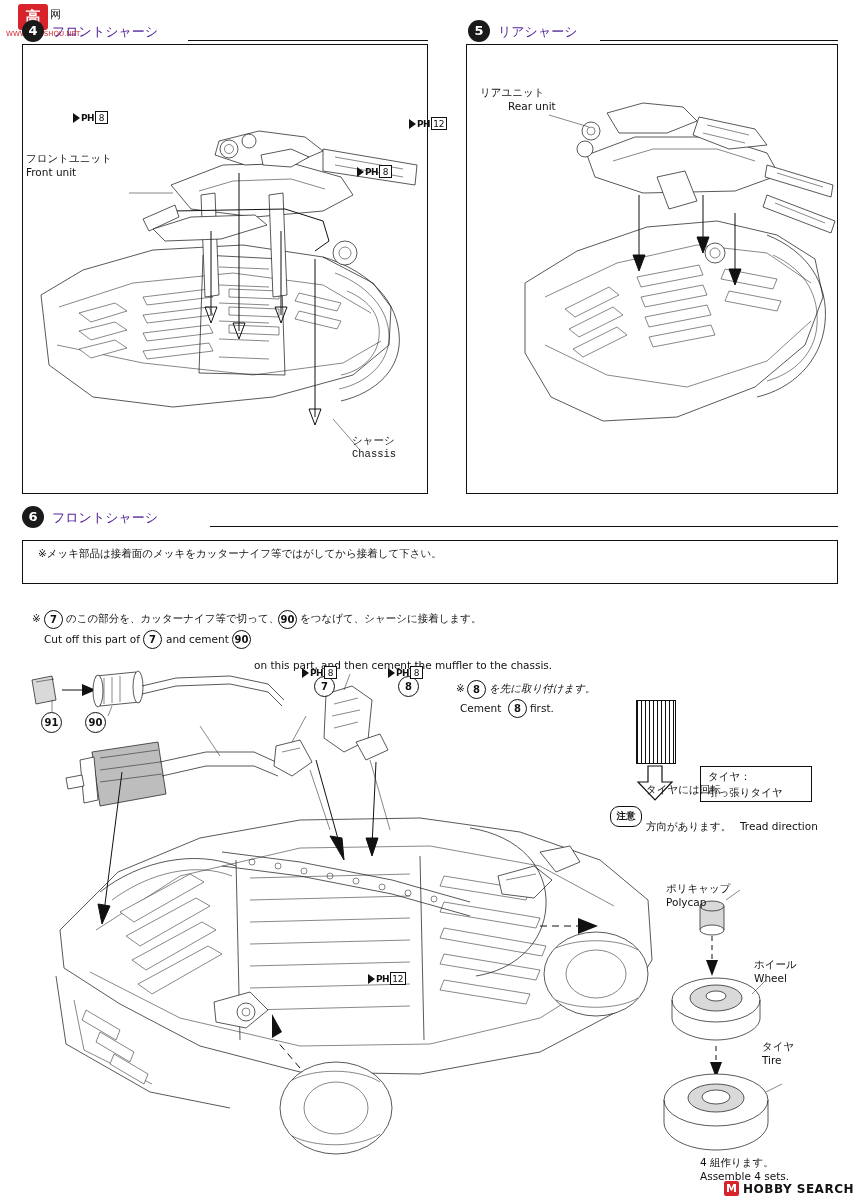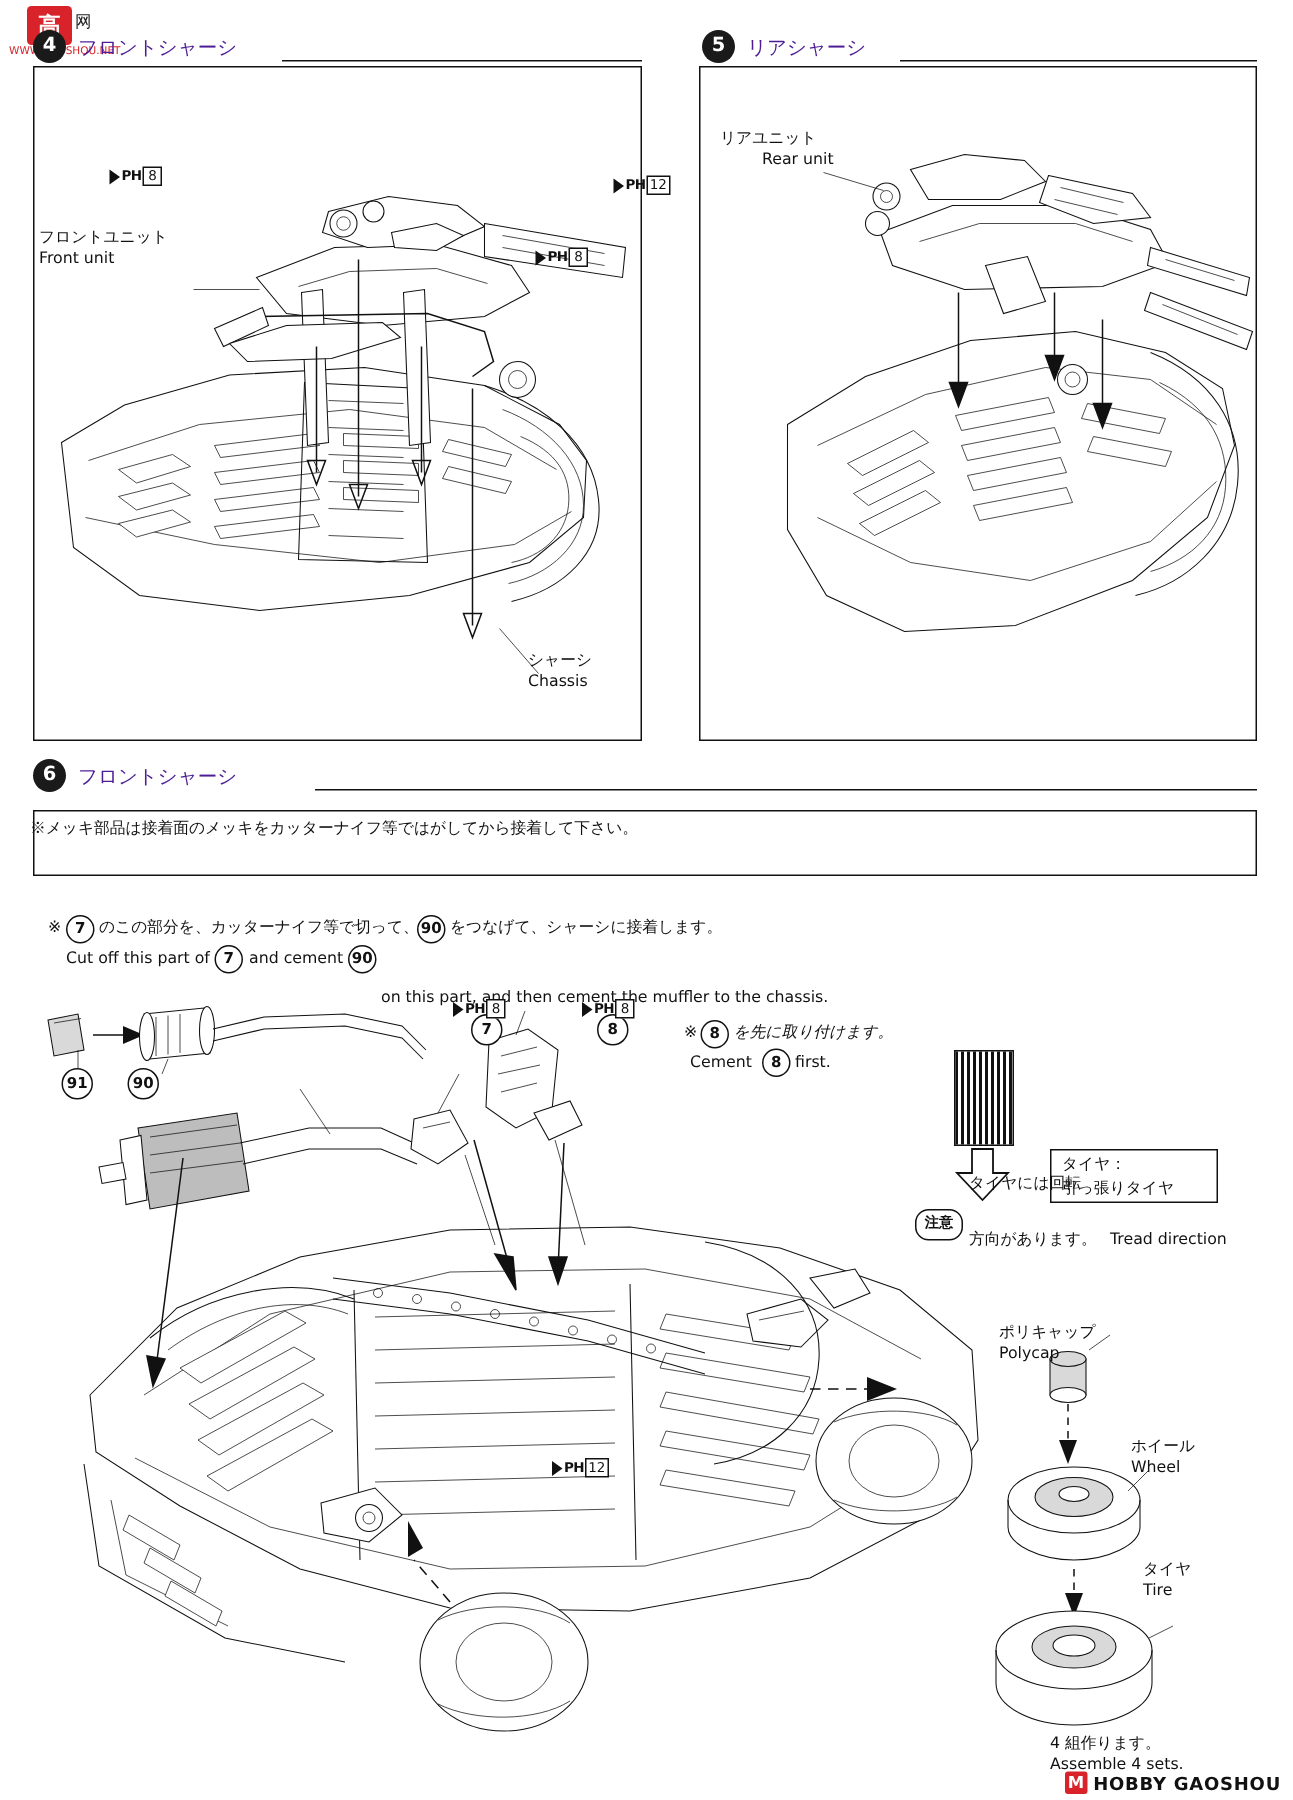--- a/index.html
+++ b/index.html
@@ -191,21 +191,21 @@
     <div class="phtag" style="left:334px;top:120px;">
       <span class="tri"></span>
         <span class="ph">PH</span>
         <span class="num">8</span>
     </div>
   </div>
 
   <div class="lbl jp" style="left:26px;top:152px;">フロントユニット</div>
   <div class="lbl en" style="left:26px;top:166px;">Front unit</div>
   <div class="lbl jp" style="left:352px;top:434px;">シャーシ</div>
-  <div class="lbl en" style="left:352px;top:448px;">Chassis</div>
+  <div class="lbl en" style="left:352px;top:448px;font-family:Liberation Mono, monospace;">Chassis</div>
 
   <div class="panel" style="left:466px;top:44px;width:372px;height:450px;">
     <svg width="372" height="450" viewBox="0 0 372 450">
 
       <path class="ln07" d="M58 238 L110 206 L180 182 L250 176 L310 190 L348 214 L356 252 L338 300 L288 342 L210 372 L136 376 L84 352 L58 308 Z" fill="#fdfdfd"></path>
       <path class="ln05" d="M78 252 L150 218 L230 200 L300 208 L344 238"></path>
       <path class="ln05" d="M78 300 L140 330 L220 342 L300 316 L344 276"></path>
       <g class="ln05">
         <path d="M98 264 L142 242 L152 250 L108 272 Z" fill="#fff"></path>
         <path d="M102 284 L146 262 L156 270 L112 292 Z" fill="#fff"></path>
@@ -251,21 +251,21 @@
     </svg>
   </div>
   <div class="lbl jp" style="left:480px;top:86px;">リアユニット</div>
   <div class="lbl en" style="left:480px;top:100px;margin-left:28px;">Rear unit</div>
 
   <div class="step-num" style="left:22px;top:506px;">6</div>
   <div class="step-title" style="left:52px;top:509px;">フロントシャーシ</div>
   <div class="step-rule" style="left:210px;top:526px;width:628px;"></div>
 
   <div class="notebox" style="left:22px;top:540px;width:816px;height:44px;"></div>
-  <div class="note-line" style="left:20px;top:547px;font-family:Liberation Mono, monospace;">※メッキ部品は接着面のメッキをカッターナイフ等ではがしてから接着して下さい。</div>
+  <div class="note-line" style="left:38px;top:547px;">※メッキ部品は接着面のメッキをカッターナイフ等ではがしてから接着して下さい。</div>
 
   <div class="note-line" style="left:32px;top:612px;">※</div>
   <div class="pcirc s" style="left:44px;top:610px;">7</div>
   <div class="note-line" style="left:66px;top:612px;">のこの部分を、カッターナイフ等で切って、</div>
   <div class="pcirc s" style="left:278px;top:610px;">90</div>
   <div class="note-line" style="left:300px;top:612px;">をつなげて、シャーシに接着します。</div>
 
   <div class="note-line" style="left:44px;top:633px;">Cut off this part of</div>
   <div class="pcirc s" style="left:143px;top:630px;">7</div>
   <div class="note-line" style="left:166px;top:633px;">and cement</div>
@@ -463,16 +463,16 @@
   <div class="lbl" style="left:754px;top:958px;">ホイール</div>
   <div class="lbl" style="left:754px;top:972px;">Wheel</div>
   <div class="lbl" style="left:762px;top:1040px;">タイヤ</div>
   <div class="lbl" style="left:762px;top:1054px;">Tire</div>
 
   <div class="lbl" style="left:700px;top:1156px;">4 組作ります。</div>
   <div class="lbl" style="left:700px;top:1170px;">Assemble 4 sets.</div>
 
   <div class="footer">
     <div class="m">M</div>
-    <div class="t">HOBBY GAOSHOU</div>
+    <div class="t">HOBBY SEARCH</div>
   </div>
 
 </div>
 
 </body></html>

